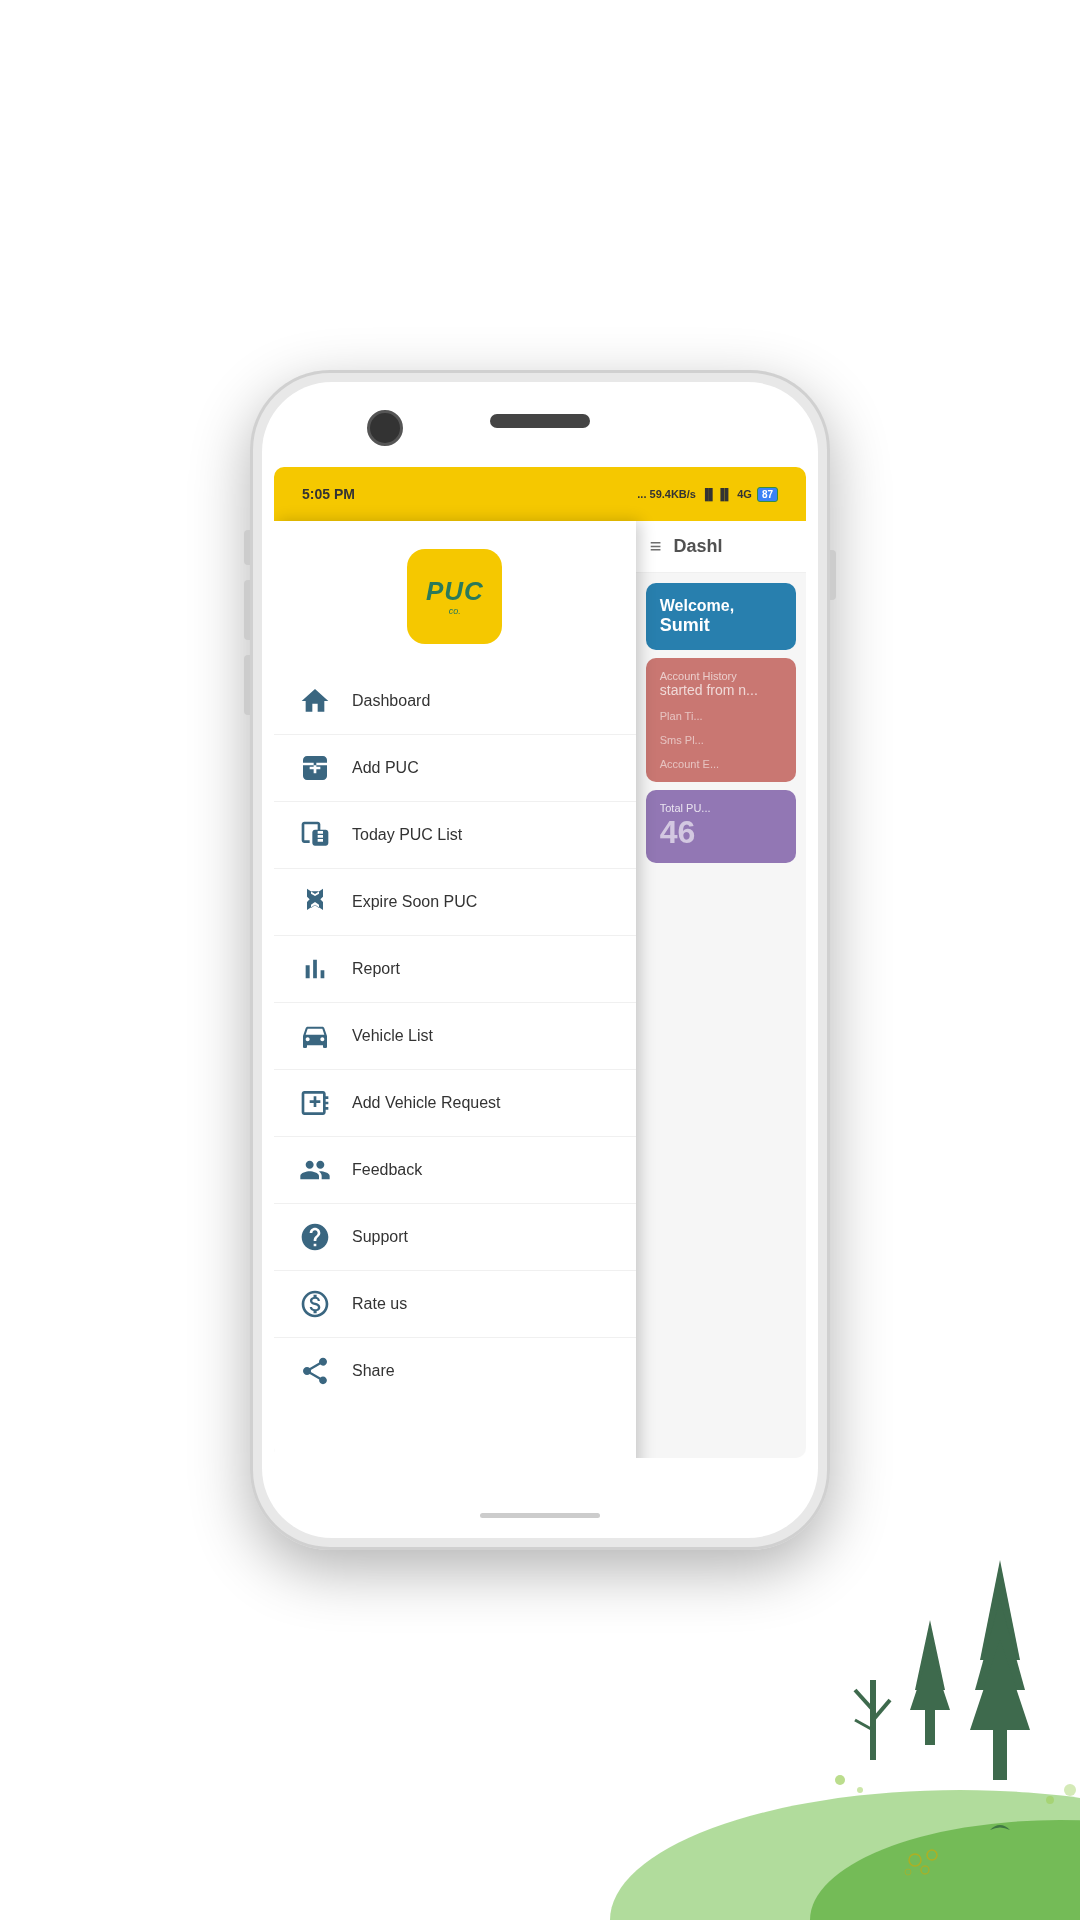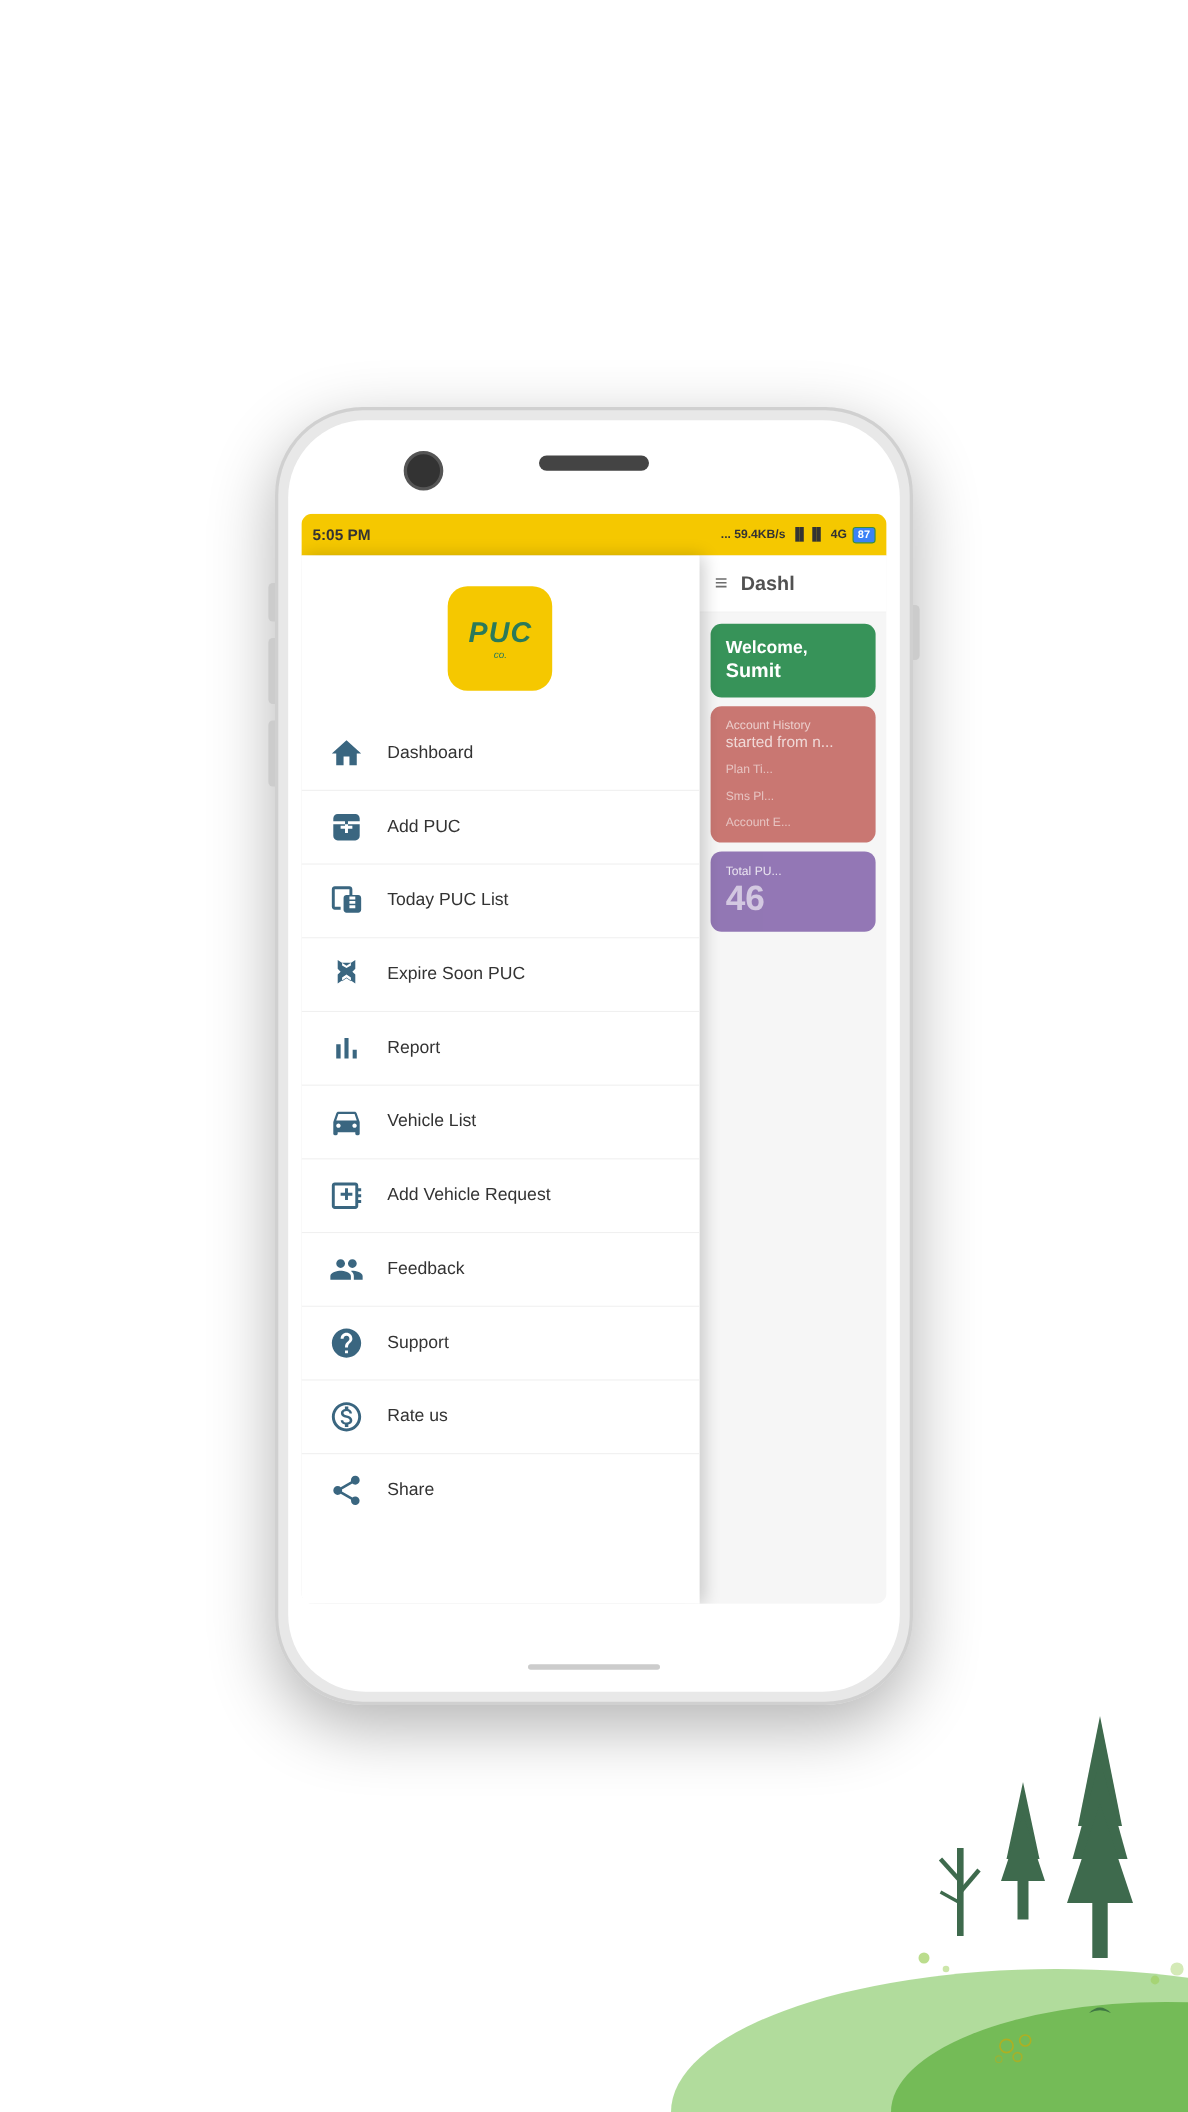--- a/index.html
+++ b/index.html
@@ -72,26 +72,26 @@
       left: 12px;
       right: 12px;
       bottom: 80px;
       background: #fff;
       border-radius: 10px;
       overflow: hidden;
     }
 
     
     .status-bar {
-      height: 38px;
+      height: 54px;
       background: #f5c800;
       display: flex;
       align-items: center;
       justify-content: space-between;
-      padding: 0 10px;
+      padding: 0 28px;
       font-size: 14px;
       font-weight: bold;
       color: #333;
     }
 
     .status-left {
       font-size: 14px;
       font-weight: bold;
       color: #333;
     }
@@ -228,21 +228,21 @@
     }
 
     .dashboard-title {
       font-size: 18px;
       font-weight: bold;
       color: #333;
     }
 
     .dashboard-card-welcome {
       margin: 10px 10px 8px 10px;
-      background: #15803d;
+      background: #0369a1;
       border-radius: 10px;
       padding: 14px 14px;
       color: white;
     }
 
     .welcome-text {
       font-size: 16px;
       font-weight: 600;
     }
 

